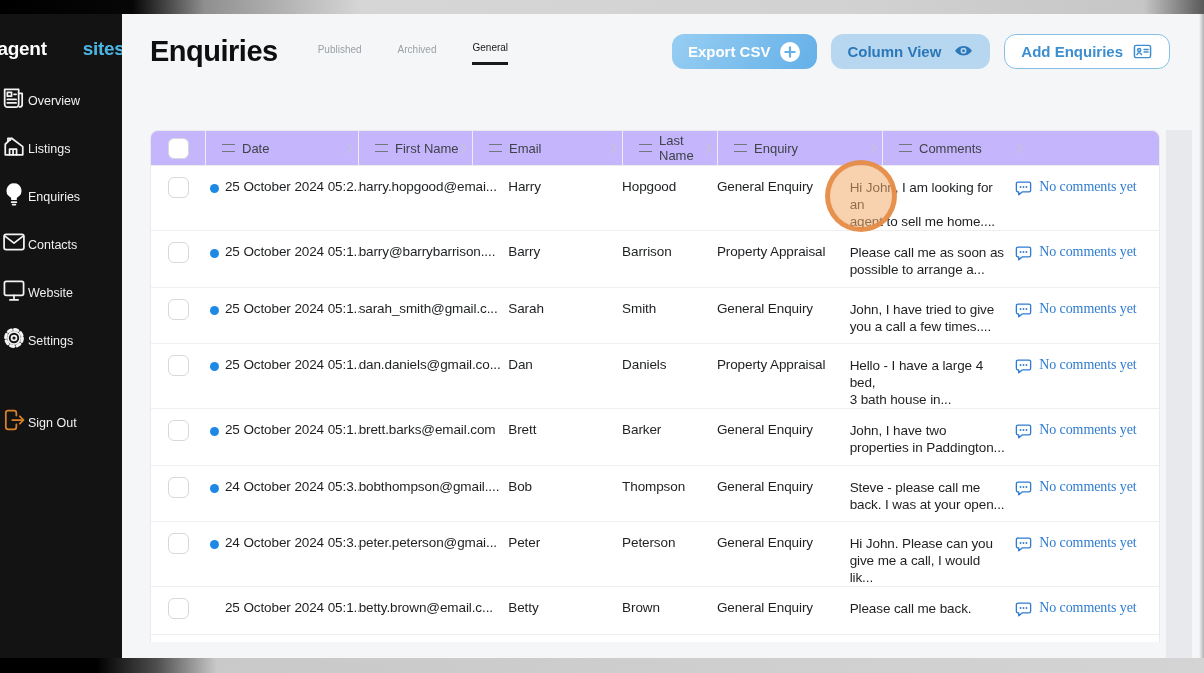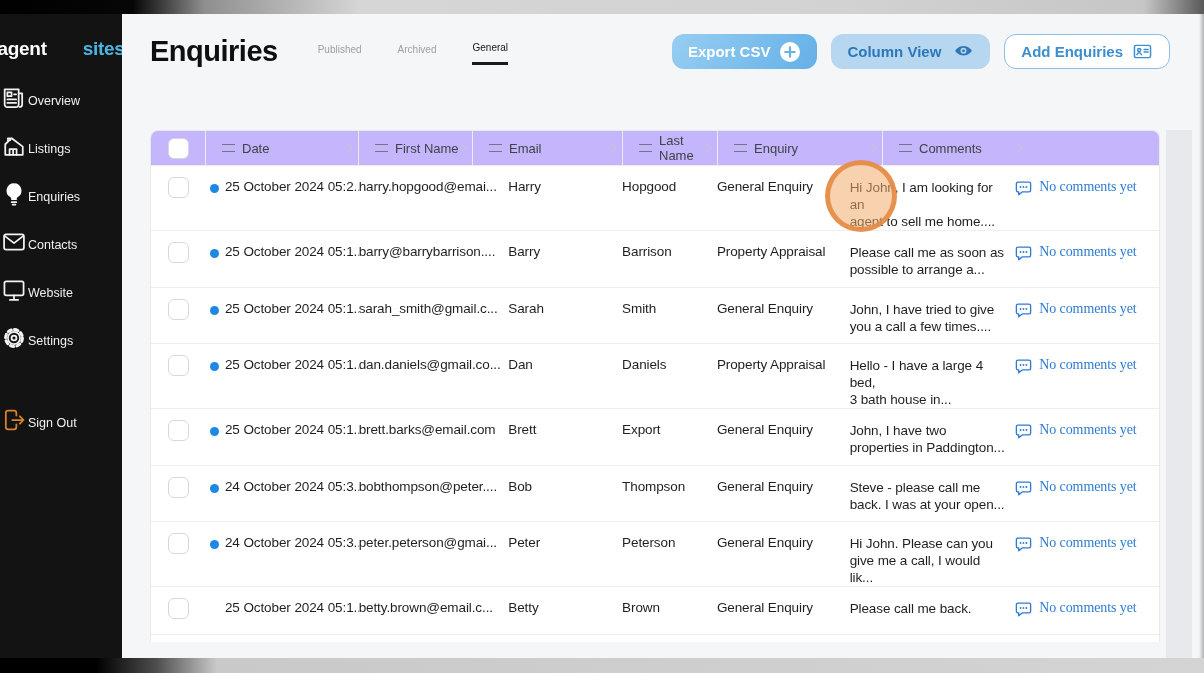--- a/index.html
+++ b/index.html
@@ -333,21 +333,21 @@
             <div class="trow">
     <div class="td c-check">
       <span class="checkbox"></span>
     </div>
     <div class="td c-date">
       <span class="dot"></span>
       <span>25 October 2024 05:1...</span>
     </div>
     <div class="td c-email">brett.barks@email.com</div>
     <div class="td c-fname">Brett</div>
-    <div class="td c-lname">Export</div>
+    <div class="td c-lname">Barker</div>
     <div class="td c-type">General Enquiry</div>
     <div class="td c-enquiry">John, I have two
 properties in Paddington...</div>
     <div class="td c-comments">
       <svg class="bubble" width="19" height="19" viewBox="0 0 20 20">
         <path d="M4.2 3.2h11.6a1.7 1.7 0 0 1 1.7 1.7v7a1.7 1.7 0 0 1-1.7 1.7H8.6l-3.6 3v-3h-.8a1.7 1.7 0 0 1-1.7-1.7v-7a1.7 1.7 0 0 1 1.7-1.7z" fill="#ffffff" stroke="#2e7bd0" stroke-width="1.4" stroke-linejoin="round"></path>
         <circle cx="6.9" cy="8.4" r="1" fill="#2e7bd0"></circle>
         <circle cx="10" cy="8.4" r="1" fill="#2e7bd0"></circle>
         <circle cx="13.1" cy="8.4" r="1" fill="#2e7bd0"></circle>
       </svg>
@@ -355,21 +355,21 @@
     </div>
   </div>
             <div class="trow">
     <div class="td c-check">
       <span class="checkbox"></span>
     </div>
     <div class="td c-date">
       <span class="dot"></span>
       <span>24 October 2024 05:3...</span>
     </div>
-    <div class="td c-email">bobthompson@peter....</div>
+    <div class="td c-email">bobthompson@gmail....</div>
     <div class="td c-fname">Bob</div>
     <div class="td c-lname">Thompson</div>
     <div class="td c-type">General Enquiry</div>
     <div class="td c-enquiry">Steve - please call me
 back. I was at your open...</div>
     <div class="td c-comments">
       <svg class="bubble" width="19" height="19" viewBox="0 0 20 20">
         <path d="M4.2 3.2h11.6a1.7 1.7 0 0 1 1.7 1.7v7a1.7 1.7 0 0 1-1.7 1.7H8.6l-3.6 3v-3h-.8a1.7 1.7 0 0 1-1.7-1.7v-7a1.7 1.7 0 0 1 1.7-1.7z" fill="#ffffff" stroke="#2e7bd0" stroke-width="1.4" stroke-linejoin="round"></path>
         <circle cx="6.9" cy="8.4" r="1" fill="#2e7bd0"></circle>
         <circle cx="10" cy="8.4" r="1" fill="#2e7bd0"></circle>

